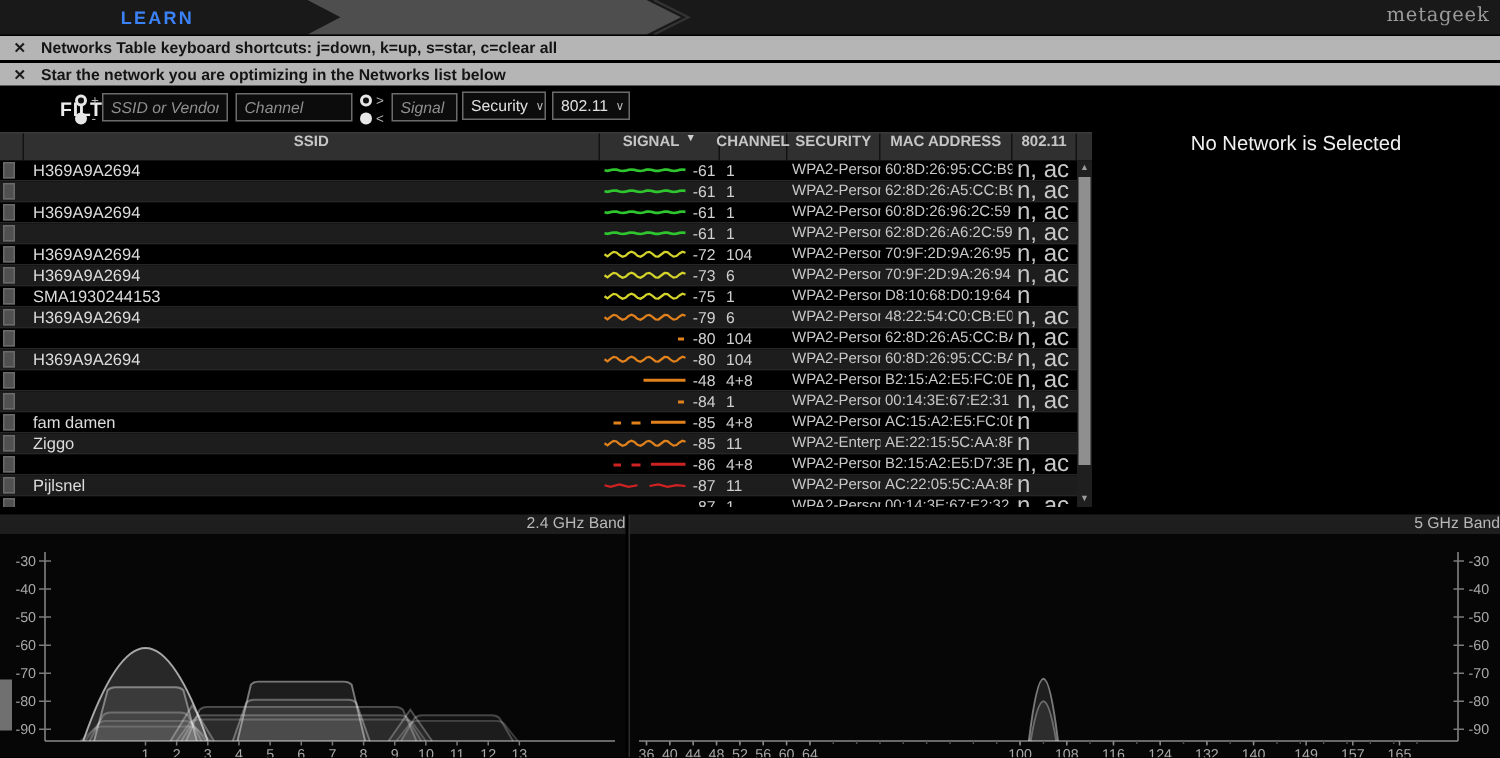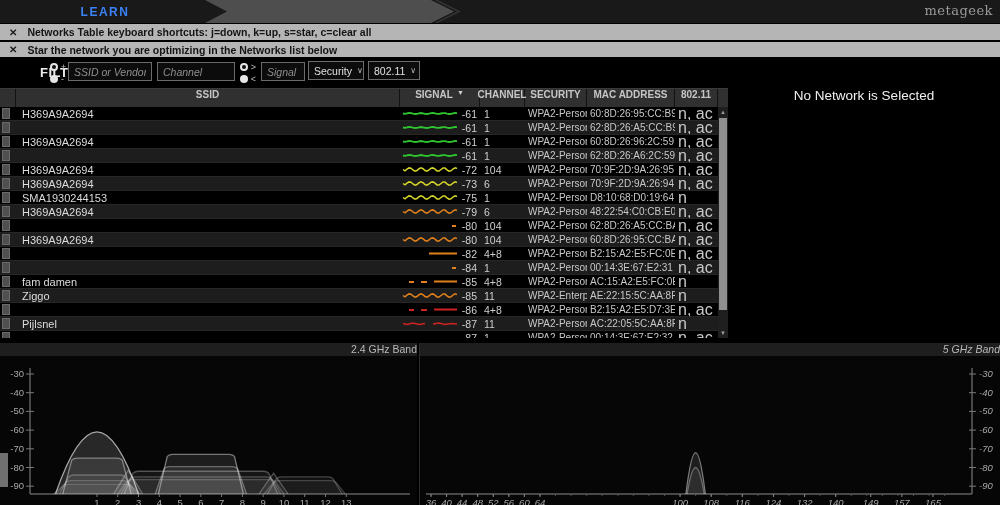--- a/index.html
+++ b/index.html
@@ -56,21 +56,21 @@
   .c-mac{width:88px;color:#c8c8c8;font-size:10px;padding-left:3px;}
   .c-dot11{width:43px;color:#c8c8c8;font-size:16px;padding-left:3px;}
   .vscroll{position:absolute;left:718px;top:19px;width:10px;height:231px;background:#1f1f1f;}
   .varrow{position:absolute;left:0;width:10px;height:10px;color:#9c9c9c;font-size:6px;text-align:center;line-height:10px;}
   .vthumb{position:absolute;left:1px;width:8px;top:11px;height:192px;background:#8f8f8f;}
   
   .right-msg{left:728px;top:88px;width:272px;text-align:center;color:#f0f0f0;font-size:13.5px;}
   
   .panel{top:343px;height:162px;background:#060606;}
   .p1{left:0;width:417px;}
-  .p2{left:419px;width:581px;border-left:1px solid #2c2c2c;box-sizing:border-box;font-style:italic;}
+  .p2{left:419px;width:581px;border-left:1px solid #2c2c2c;box-sizing:border-box;}
   .phead{height:13px;background:#1e1e1e;color:#b8b8b8;font-size:10.5px;padding-left:7px;line-height:13px;text-align:right;}
   .panel svg{display:block;}
   .left-scroll{left:0;top:453px;width:8px;height:34px;background:#707070;}
 </style>
 </head>
 <body>
 
 <div class="abs topbar">
   <svg width="1000" height="23">
     <polygon points="205,0 431,0 454,11.5 431,23 205,23 227,11.5" fill="#4e4e4e"></polygon>
@@ -315,21 +315,21 @@
       </div>
       <div class="trow odd">
         <div class="cell c-star">
           <span class="starbox"></span>
         </div>
         <div class="cell c-ssid"></div>
         <div class="cell c-signal">
           <svg width="58" height="11">
             <path d="M28,5.5 L56,5.5" stroke="#e0811c" fill="none" stroke-width="2"></path>
           </svg>
-          <span>-82</span>
+          <span>-48</span>
         </div>
         <div class="cell c-channel">4+8</div>
         <div class="cell c-security">WPA2-Personal</div>
         <div class="cell c-mac">B2:15:A2:E5:FC:0E</div>
         <div class="cell c-dot11">n, ac</div>
       </div>
       <div class="trow even">
         <div class="cell c-star">
           <span class="starbox"></span>
         </div>

